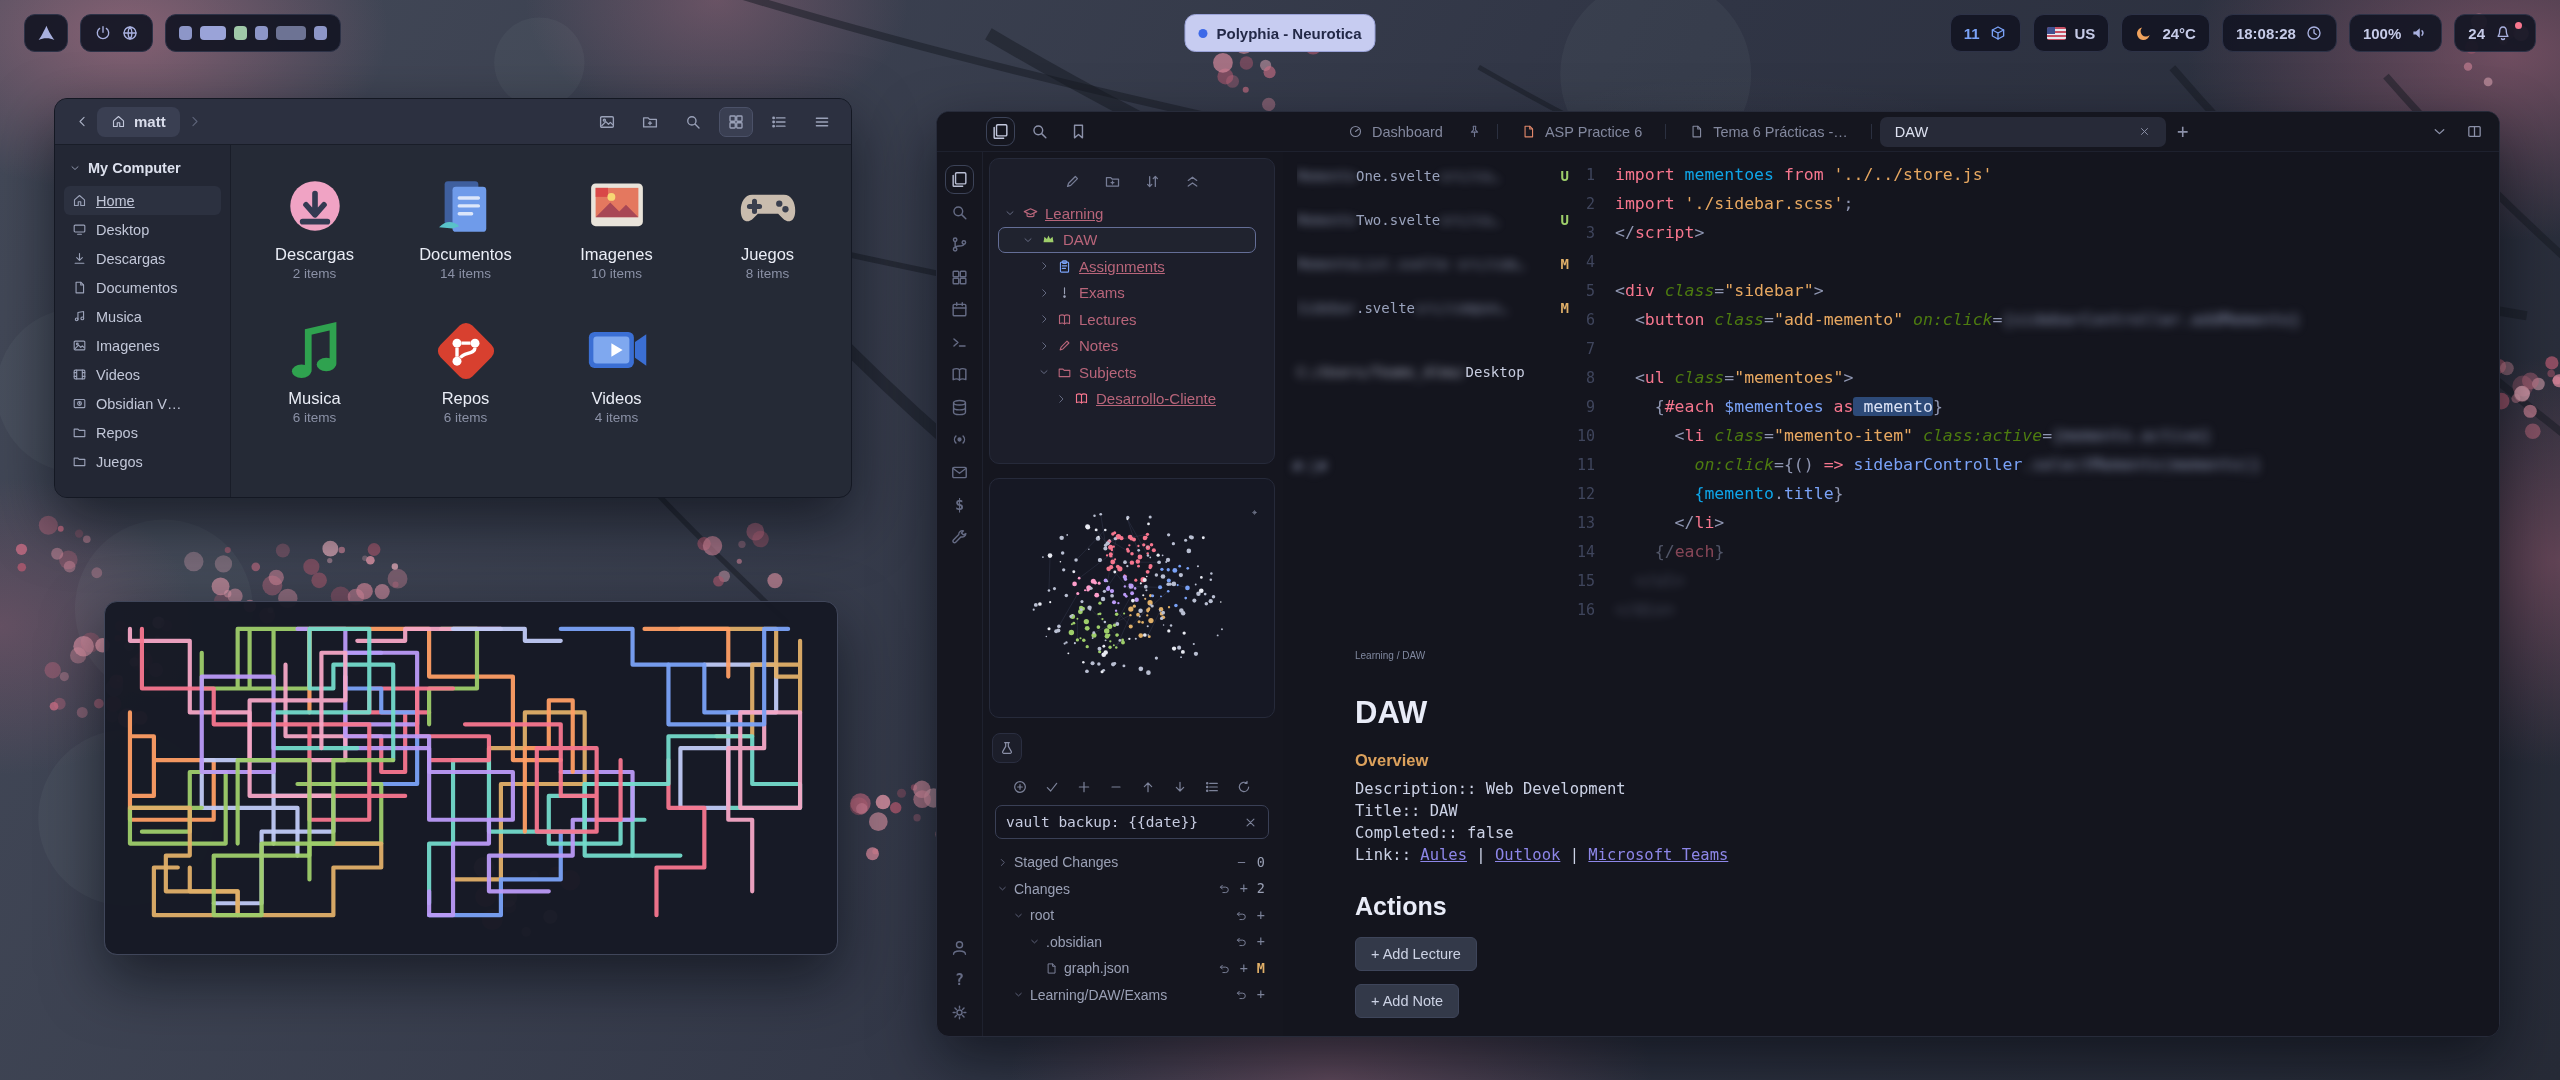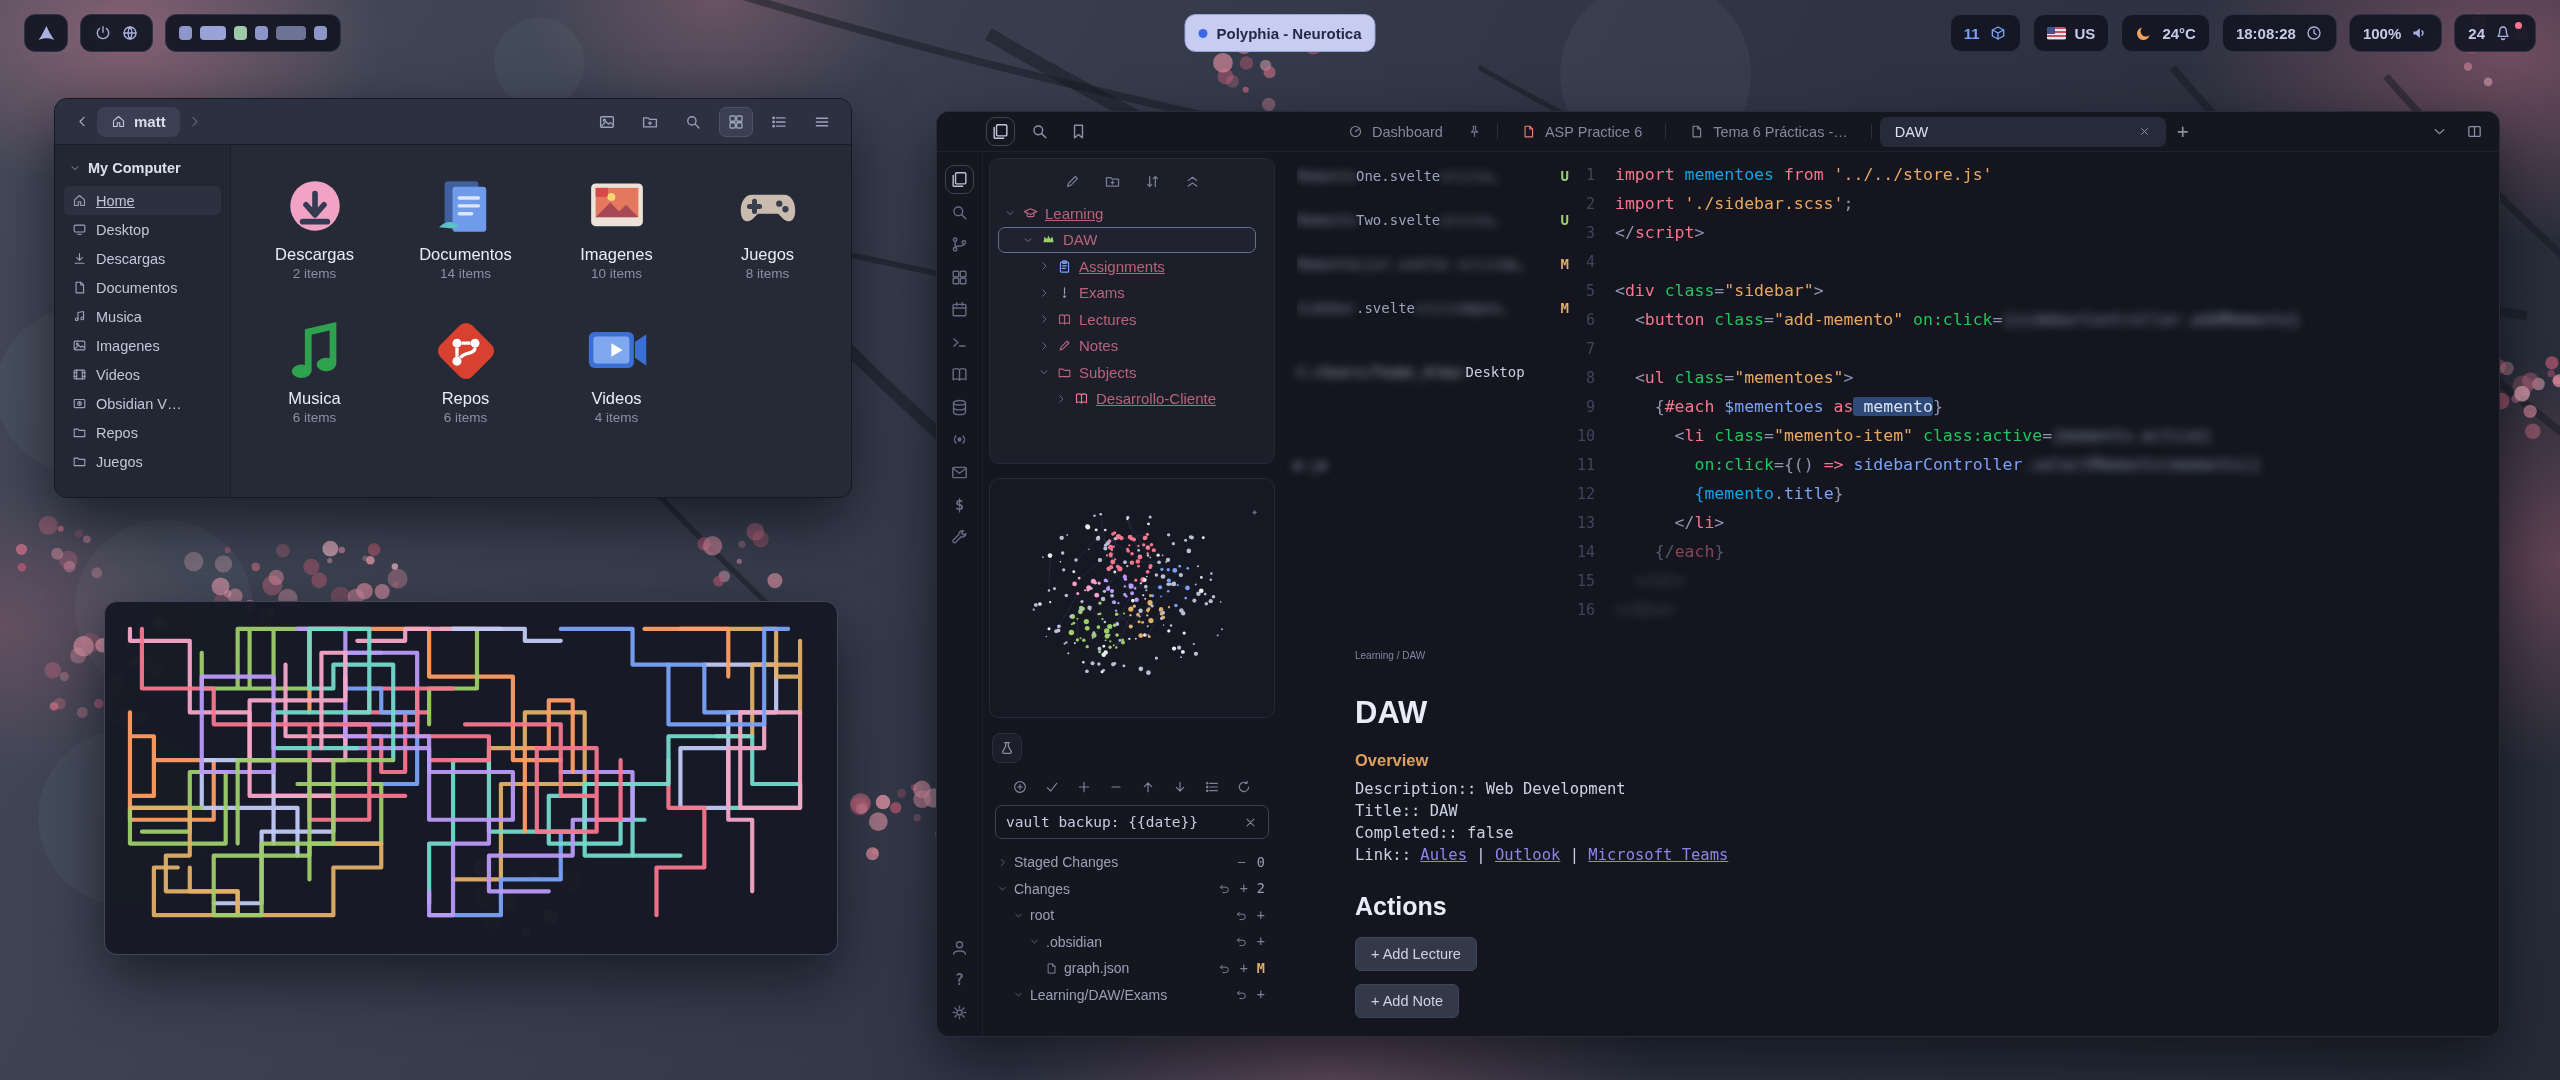--- a/index.html
+++ b/index.html
@@ -124,21 +124,21 @@
 .blurtx{filter:blur(5px);opacity:.85;white-space:nowrap}
 .qrow .st{position:absolute;right:2px;font-weight:700;filter:none}
 .st-U{color:#9ece6a}.st-M{color:#e0af68}
 .qpath{position:absolute;left:14px;top:212px;font-family:"DejaVu Sans Mono",monospace;font-size:14px;color:#c8cde0;display:flex}
 .qstub{position:absolute;left:10px;top:306px;filter:blur(4px);color:#8891ad;font-family:"DejaVu Sans Mono",monospace;font-size:14px}
 .codewrap{position:absolute;left:288px;top:8px;right:8px}
 .cl{display:flex;height:29px;align-items:center;font-family:"DejaVu Sans Mono",monospace;font-size:16.5px;white-space:pre}
 .cl .gut{width:44px;text-align:right;padding-right:20px;color:#3f455c;font-size:15px;flex:none}
 .cl.dim .ct{opacity:.5}
 .ct span{white-space:pre}
-.tk-k{color:#f7768e}.tk-t{color:#f7768e}.tk-a{color:#22c55e;}
+.tk-k{color:#f7768e}.tk-t{color:#f7768e}.tk-a{color:#4d7c0f;font-style:italic}
 .tk-s{color:#e8a861}.tk-v{color:#7aa2f7}.tk-d{color:#0ea5e9}.tk-p{color:#8f96b2}
 .tk-hl{color:#dbe2f5;background:#2d4a78;border-radius:3px}
 .tk-bl{color:#8891ad;filter:blur(5px)}
 .preview{position:absolute;left:72px;top:498px;width:760px}
 .pv-crumb{color:#8189a0;font-size:10px;margin-bottom:34px}
 .pv-title{color:#e9ecf8;font-size:31px;font-weight:700;margin-bottom:20px}
 .pv-sec1{color:#dca15c;font-size:16.5px;font-weight:700;margin-bottom:8px}
 .pv-field{font-family:"DejaVu Sans Mono",monospace;font-size:15.5px;color:#ccd2e6;line-height:22px}
 .pv-link{color:#8d86e8;text-decoration:underline;cursor:pointer}
 .pv-sec2{color:#e9ecf8;font-size:25px;font-weight:700;margin:26px 0 16px}

